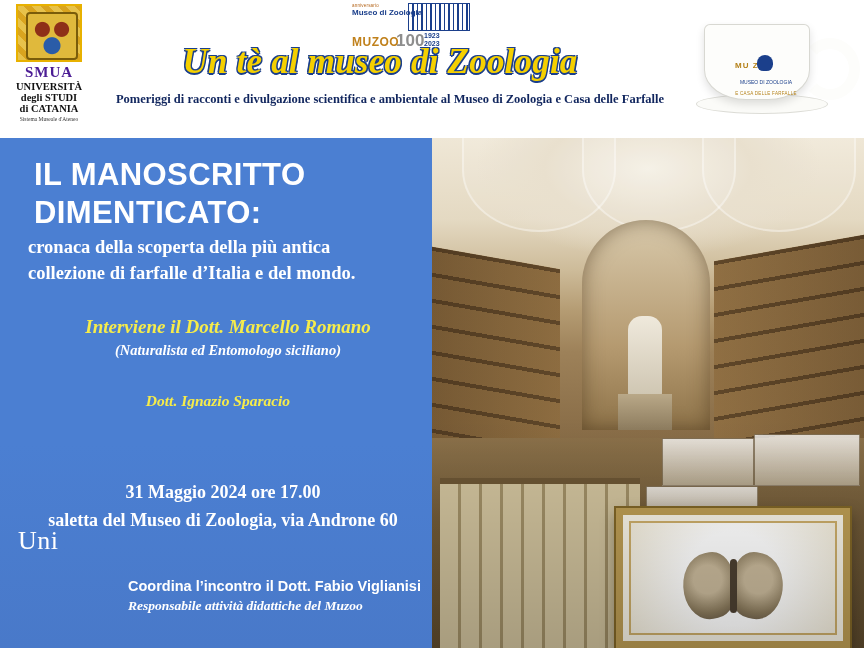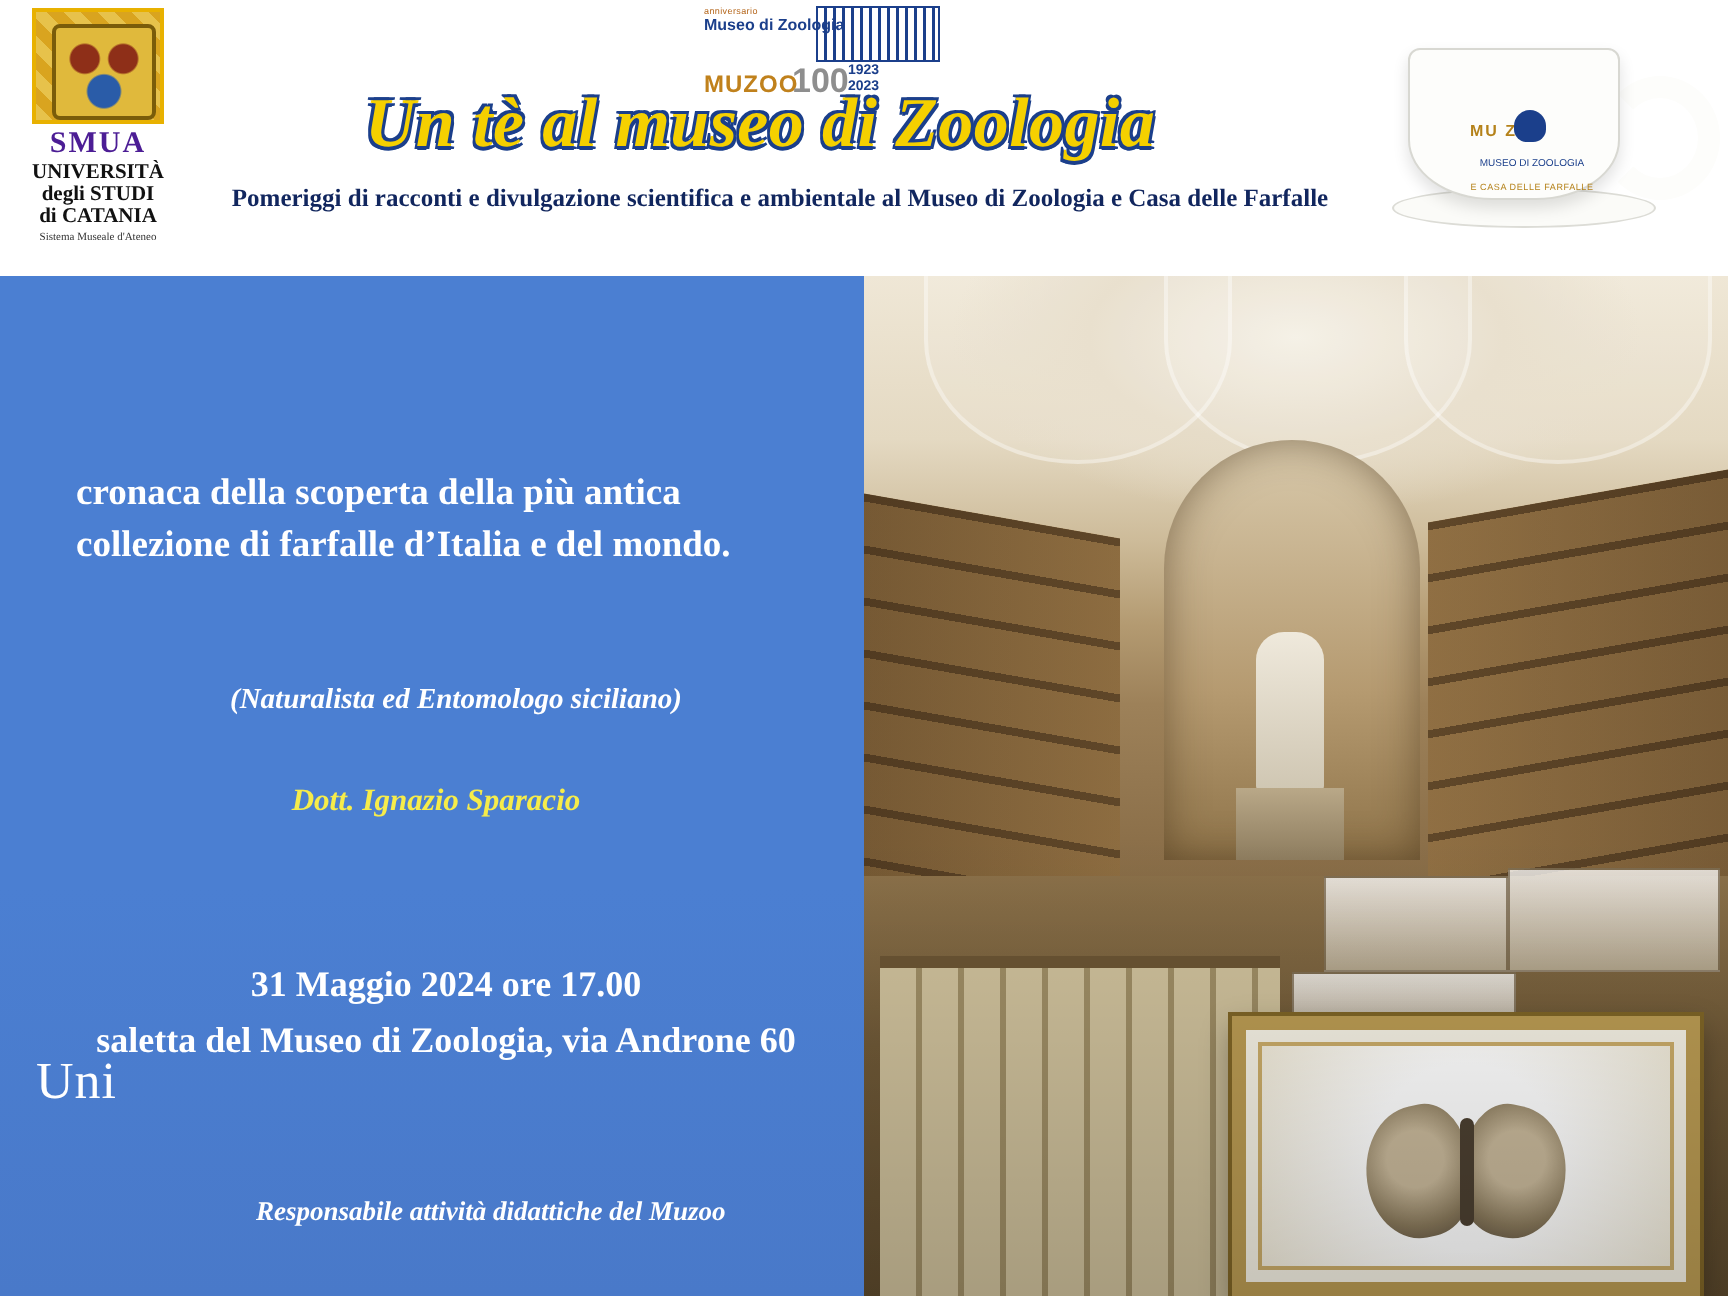--- a/index.html
+++ b/index.html
@@ -271,21 +271,20 @@
   .head2 {
     position: absolute;
     left: 28px;
     top: 96px;
     width: 400px;
     font-family: "Liberation Serif", serif;
     font-weight: bold;
     font-size: 18.5px;
     line-height: 26px;
     color: #ffffff;
-    margin-left: 10px;
   }
   .speaker {
     position: absolute;
     left: 28px;
     top: 178px;
     width: 400px;
     text-align: center;
     font-family: "Liberation Serif", serif;
     font-weight: bold;
     font-style: italic;
@@ -547,41 +546,47 @@
         <div class="cup-logo2">MUSEO DI ZOOLOGIA</div>
         <div class="cup-logo3">E CASA DELLE FARFALLE</div>
       </div>
     </div>
   </div>
 
   <div class="body-area">
 
     <div class="left-panel">
 
+      <div class="head1">
+        <div>IL MANOSCRITTO</div>
+        <div>DIMENTICATO:</div>
+      </div>
 
       <div class="head2">
         <div>cronaca della scoperta della più antica</div>
         <div>collezione di farfalle d’Italia e del mondo.</div>
       </div>
 
+      <div class="speaker">Interviene il Dott. Marcello Romano</div>
       <div class="speaker-sub">(Naturalista ed Entomologo siciliano)</div>
 
       <div class="presents">
         <div>Dott. Ignazio Sparacio</div>
       </div>
 
       <div class="when">
         <div>31 Maggio 2024 ore 17.00</div>
         <div>saletta del Museo di Zoologia, via Androne 60</div>
       </div>
 
       <div class="unict-mark">
         <div class="uni-small">Uni</div>
       </div>
 
+      <div class="coord1">Coordina l’incontro il Dott. Fabio Viglianisi</div>
       <div class="coord2">Responsabile attività didattiche  del Muzoo</div>
     </div>
 
     <div class="right-photo">
       <div class="library">
         <div class="vault" style="left:30px;"></div>
         <div class="vault" style="left:150px;"></div>
         <div class="vault" style="left:270px;"></div>
         <div class="shelf-left"></div>
         <div class="shelf-right"></div>

